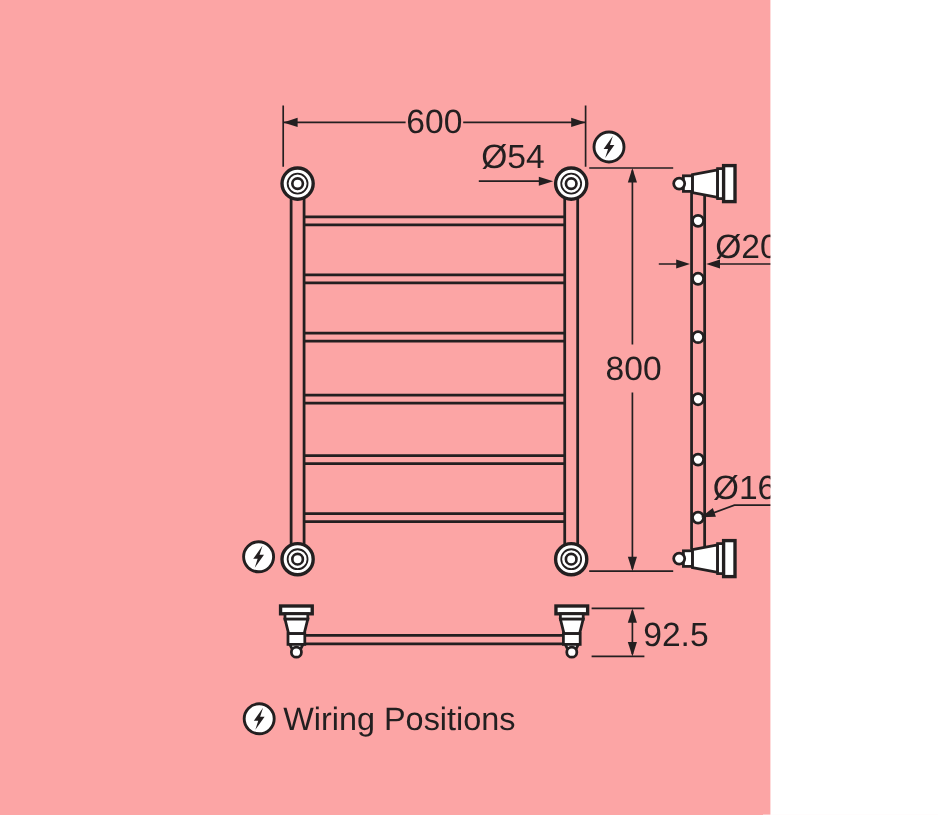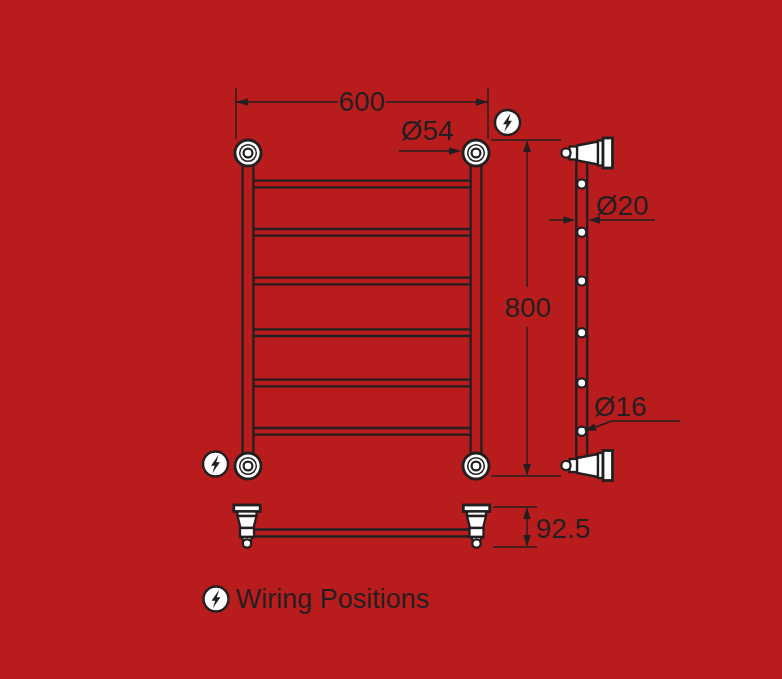--- a/index.html
+++ b/index.html
@@ -1,16 +1,16 @@
 <!DOCTYPE html>
 <html><head>
 <meta charset="utf-8">
 <style>
   html,body{margin:0;padding:0;background:#fff;}
-  .canvas{position:relative;width:782px;height:679px;background:#b91c1c;overflow:hidden;}
+  .canvas{position:relative;width:642px;height:679px;background:#fca5a5;overflow:hidden;}
   svg{display:block;}
   svg text{font-family:"Liberation Sans", sans-serif; fill:#231f20;}
   .obj{stroke:#231f20;stroke-width:2.3;fill:none;stroke-linecap:butt;}
   .objw{stroke:#231f20;stroke-width:2.3;fill:#ffffff;}
   .objw-thick{stroke:#231f20;stroke-width:2.8;fill:#ffffff;}
   .ring-outer{stroke:#231f20;stroke-width:2.8;fill:#ffffff;}
   .ring-mid{stroke:#231f20;stroke-width:1.5;fill:none;}
   .ring-in{stroke:#231f20;stroke-width:2.2;fill:#ffffff;}
   .dim{stroke:#231f20;stroke-width:1.4;fill:none;stroke-linecap:butt;}
   .arr{fill:#231f20;stroke:none;}

